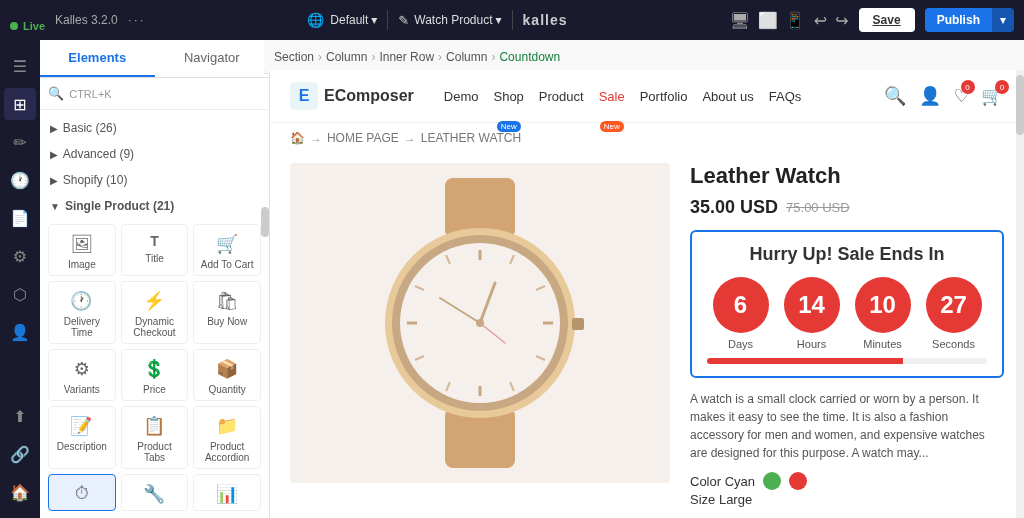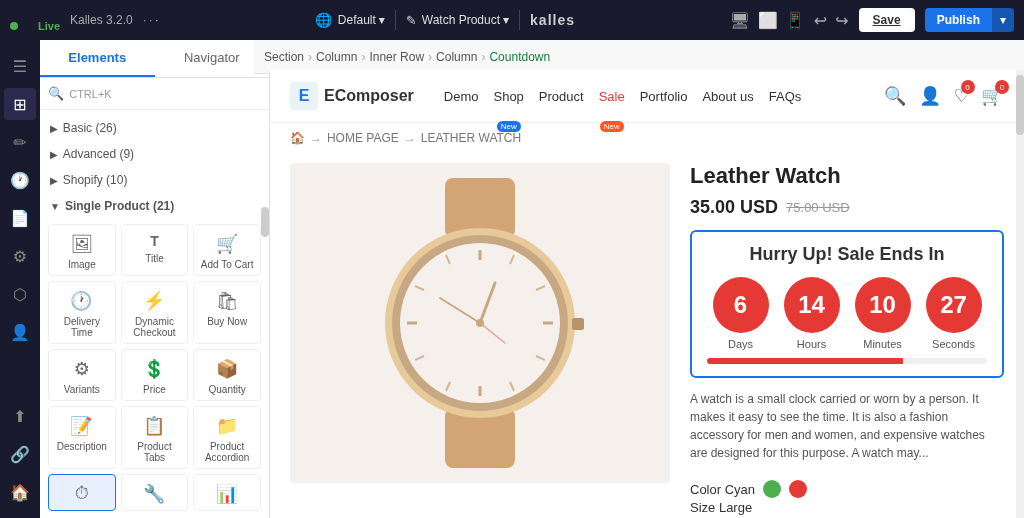--- a/index.html
+++ b/index.html
@@ -9,21 +9,21 @@
     .topbar {
       height: 40px;
       background: #1a1a2e;
       display: flex;
       align-items: center;
       padding: 0 10px;
       gap: 10px;
       color: #fff;
       font-size: 12px;
     }
-    .topbar-live { display: flex; align-items: center; gap: 20px; margin-top: 12px; }
+    .topbar-live { display: flex; align-items: center; gap: 5px; margin-top: 12px; }
     .live-dot { width: 8px; height: 8px; background: #4caf50; border-radius: 50%; }
     .live-label { color: #4caf50; font-weight: 600; font-size: 11px; }
     .topbar-version { color: #aaa; font-size: 12px; }
     .topbar-dots { color: #aaa; letter-spacing: 2px; cursor: pointer; }
     .topbar-spacer { flex: 1; }
     .topbar-center { display: flex; align-items: center; gap: 5px; }
     .topbar-globe { color: #ccc; font-size: 14px; }
     .topbar-dropdown { color: #ddd; font-size: 12px; display: flex; align-items: center; gap: 3px; cursor: pointer; }
     .topbar-divider { width: 1px; height: 20px; background: #444; margin: 0 5px; }
     .topbar-brand { color: #ccc; font-size: 14px; font-weight: 700; letter-spacing: 1px; }
@@ -142,21 +142,21 @@
       color: #555;
       gap: 4px;
       text-align: center;
     }
     .sp-item.selected { border-color: #1a73e8; background: #e8f0fe; }
     .sp-item-icon { font-size: 18px; color: #666; }
 
     
     .breadcrumb-bar {
       position: absolute;
-      left: 254px;
+      left: 264px;
       top: 40px;
       right: 0;
       height: 34px;
       background: #f8f8f8;
       border-bottom: 1px solid #e0e0e0;
       display: flex;
       align-items: center;
       padding: 0 10px;
       gap: 4px;
       font-size: 12px;
@@ -262,21 +262,21 @@
     }
     .countdown-label { font-size: 11px; color: #555; }
     .countdown-progress {
       height: 6px;
       background: linear-gradient(to right, #e53935 70%, #f0f0f0 70%);
       border-radius: 3px;
       margin-top: 8px;
     }
 
     
-    .product-desc { font-size: 12px; color: #555; line-height: 1.5; margin-bottom: 18px; }
+    .product-desc { font-size: 12px; color: #555; line-height: 1.5; margin-bottom: 10px; }
     .product-desc-ellipsis::after { content: '...'; }
     .color-row { display: flex; align-items: center; gap: 8px; margin-bottom: 2px; font-size: 13px; color: #333; }
     .color-swatch { width: 18px; height: 18px; border-radius: 50%; cursor: pointer; }
     .swatch-green { background: #4caf50; }
     .swatch-red { background: #e53935; }
     .size-row { font-size: 13px; color: #333; }
 
     
     .side-handle {
       position: absolute;

